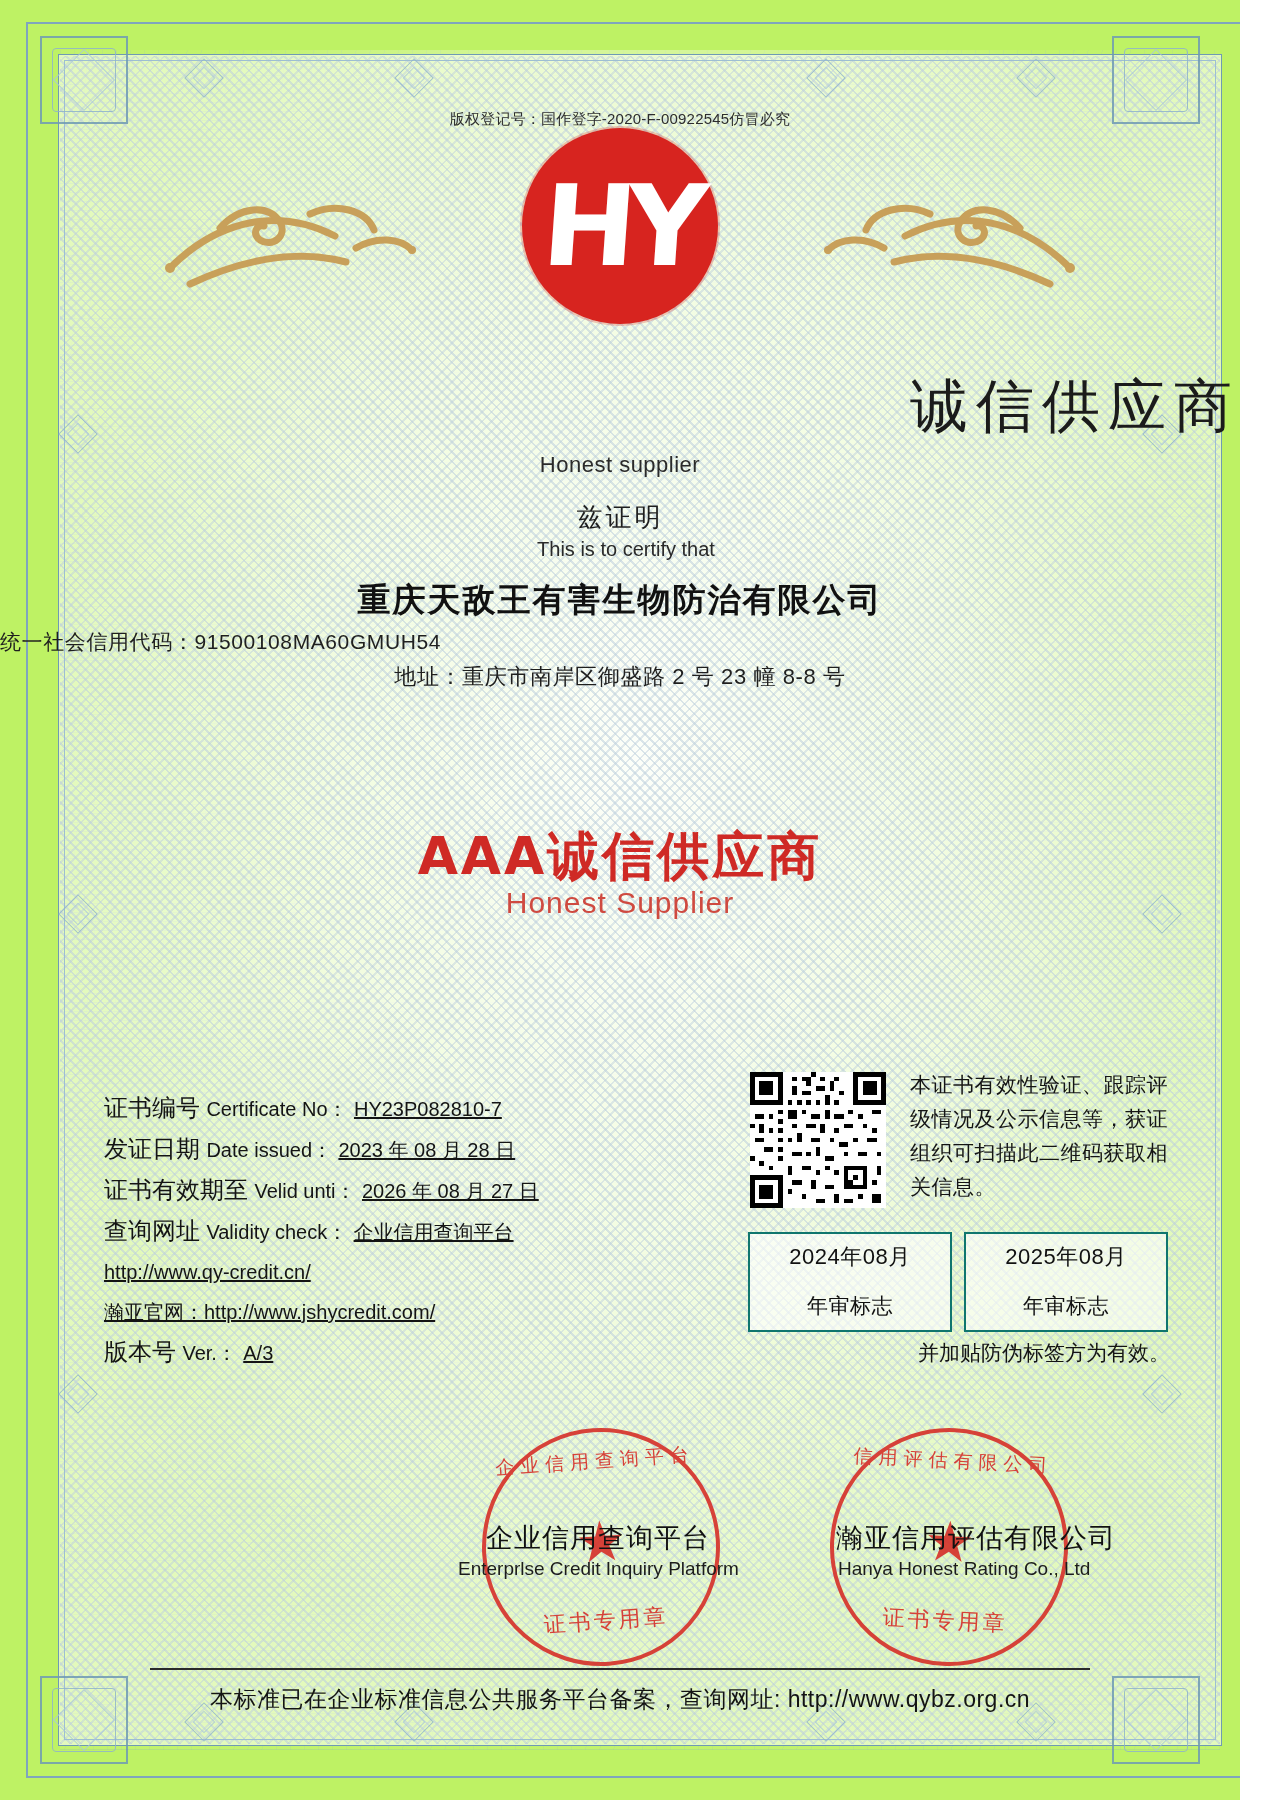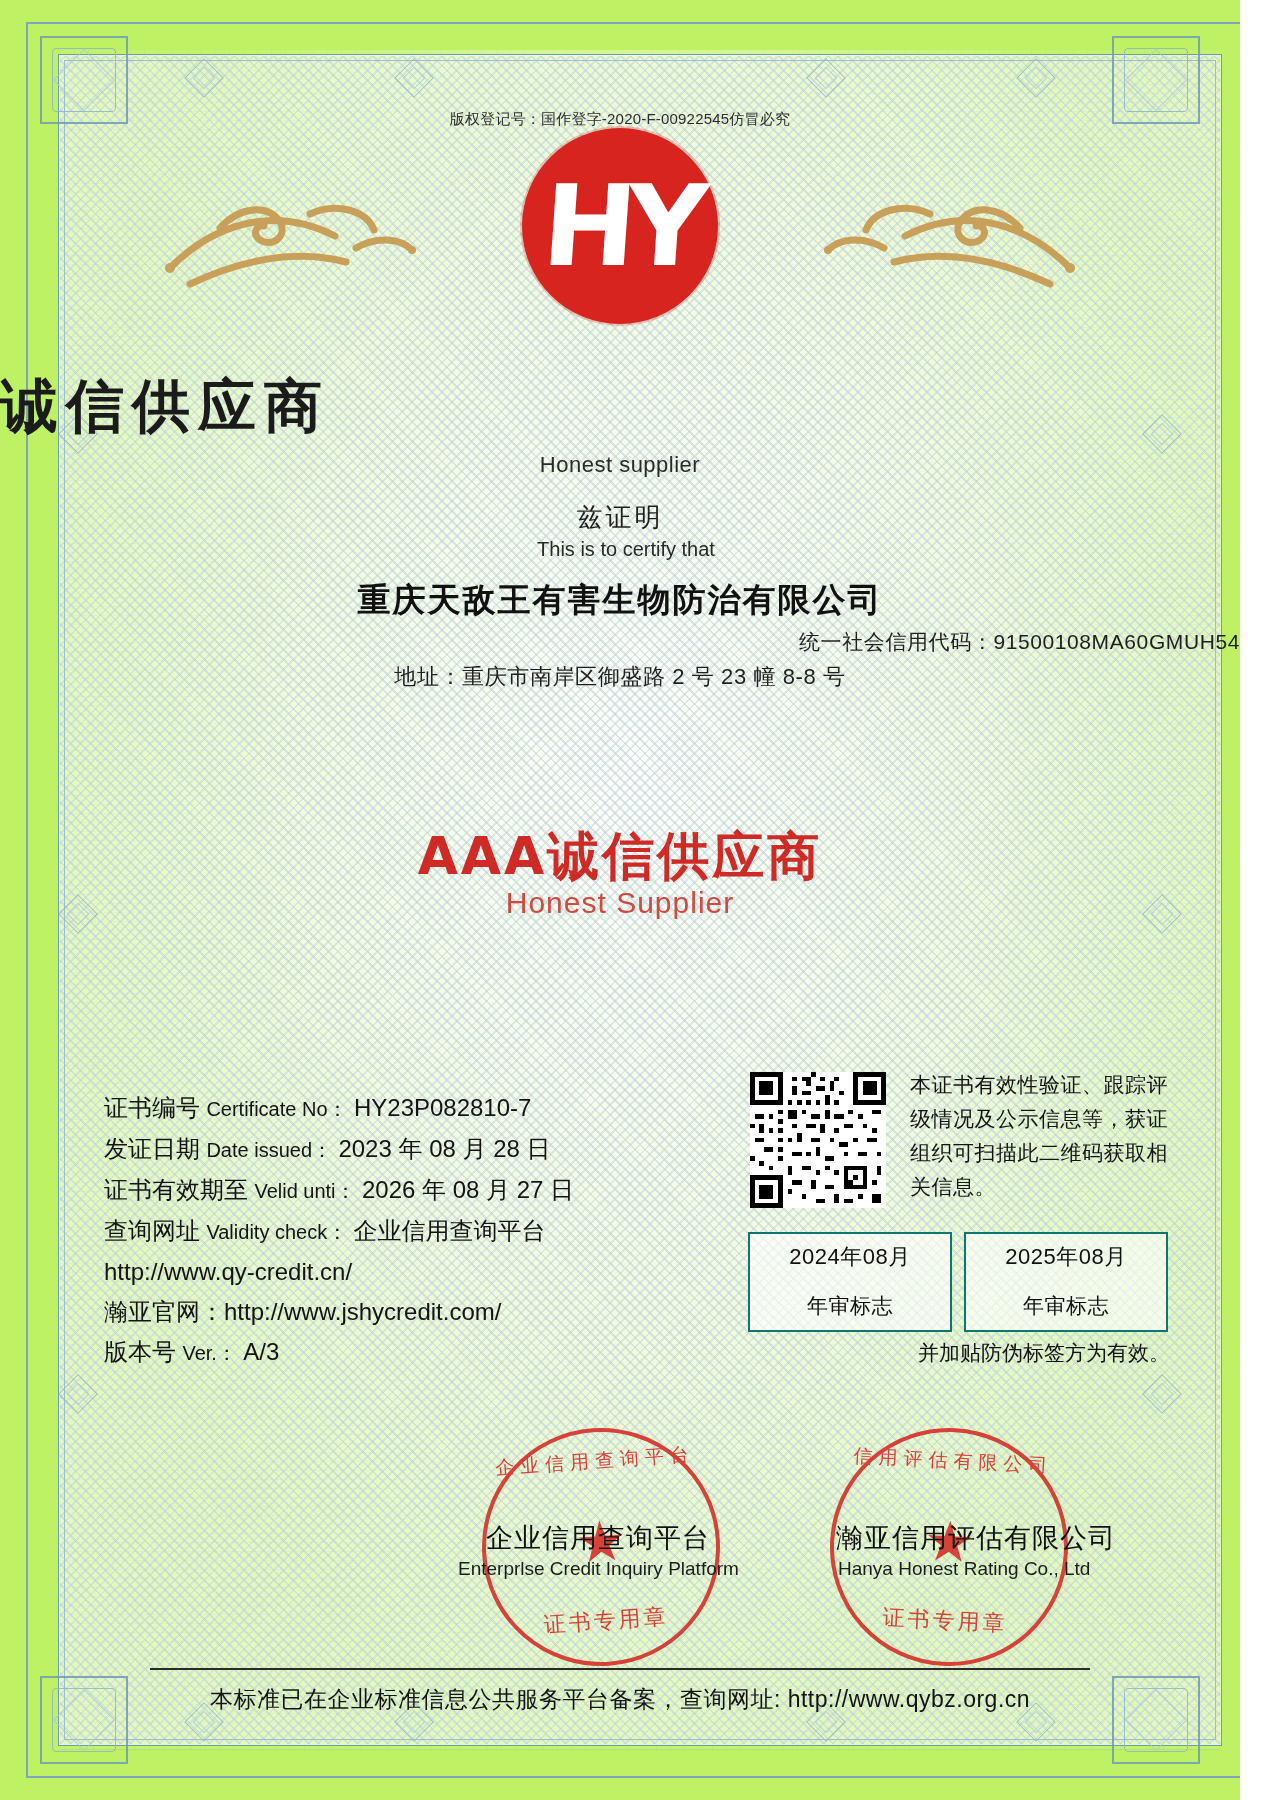--- a/index.html
+++ b/index.html
@@ -180,26 +180,26 @@
     letter-spacing: -10px;
     font-family: "DejaVu Sans", sans-serif;
     line-height: 1;
     transform: skewX(-4deg);
   }
 
   
   .title-cn {
     position: absolute;
     top: 368px; left: 0; right: 0;
-    text-align: left;
+    text-align: right;
     font-size: 58px;
     letter-spacing: 8px;
     color: #1b1b1b;
     font-family: "DejaVu Sans", sans-serif;
-    font-weight: 700;
+    font-weight: 400;
   }
   .title-en {
     position: absolute;
     top: 452px; left: 0; right: 0;
     text-align: center;
     font-size: 22px;
     color: #2a2a2a;
     letter-spacing: .5px;
   }
   .certify-cn {
@@ -224,21 +224,21 @@
     text-align: center;
     font-size: 33px;
     font-weight: 700;
     color: #111;
     letter-spacing: 2px;
     font-family: "DejaVu Sans", sans-serif;
   }
   .credit-code {
     position: absolute;
     top: 628px; left: 0; right: 0;
-    text-align: right;
+    text-align: left;
     font-size: 21px;
     color: #1f1f1f;
     letter-spacing: .6px;
   }
   .address {
     position: absolute;
     top: 662px; left: 0; right: 0;
     text-align: center;
     font-size: 22px;
     color: #1f1f1f;
@@ -270,21 +270,21 @@
     left: 104px;
     top: 1088px;
     width: 660px;
     font-size: 23px;
     line-height: 39px;
     color: #141414;
   }
   .details .row { white-space: nowrap; }
   .details .lbl-cn { font-size: 24px; }
   .details .lbl-en { font-size: 20px; }
-  .details .val { font-size: 24px; }
+  .details .val { font-size: 20px; text-decoration: underline; }
 
   
   .qr {
     position: absolute;
     left: 750px;
     top: 1072px;
     width: 136px; height: 136px;
     background: #fff;
   }
   .qr svg { display: block; }

